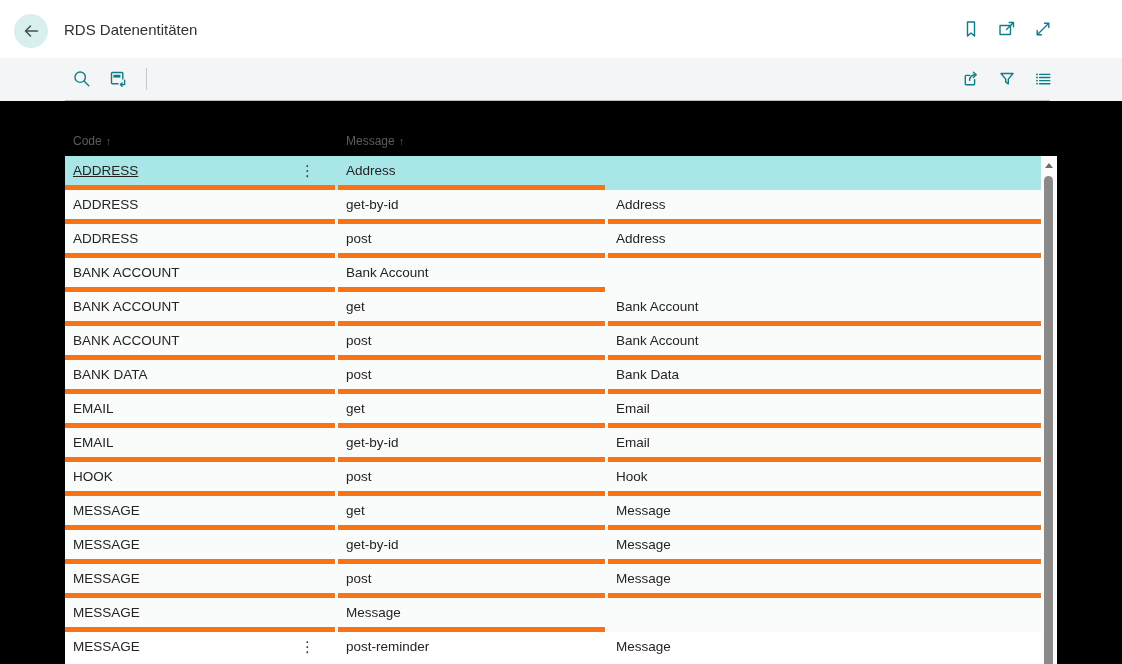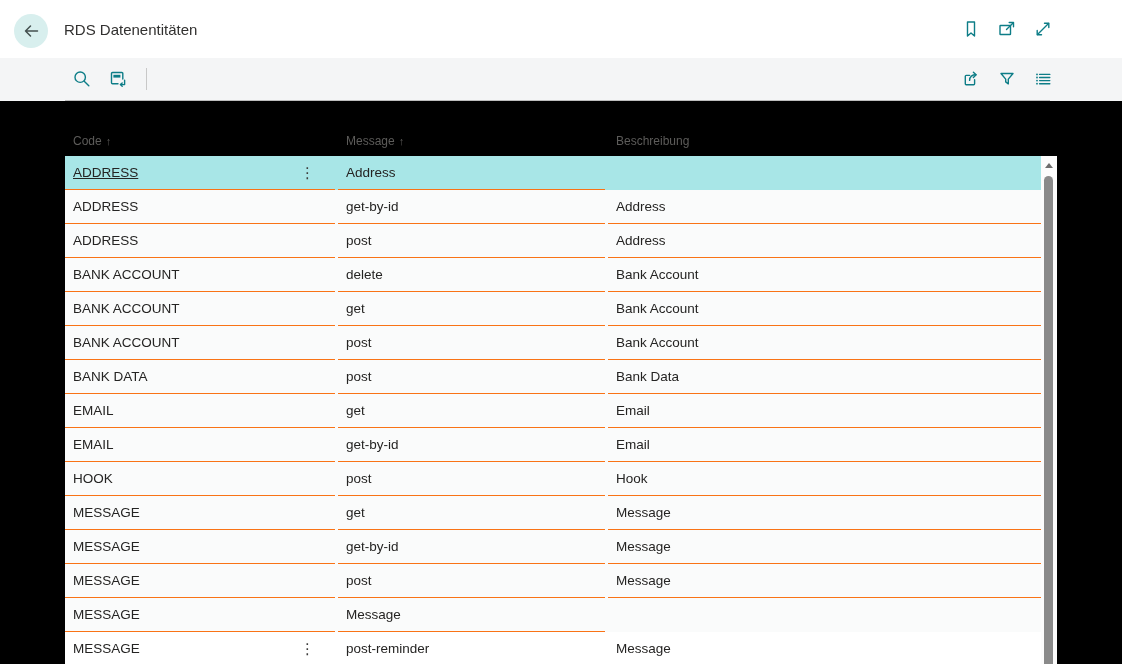--- a/index.html
+++ b/index.html
@@ -74,21 +74,21 @@
   .th {
     display:flex; align-items:center; padding-left:8px;
     font-size:12px; color:#5d5c5a; cursor:pointer;
   }
   .sort-arrow { font-size:11px; margin-left:4px; color:#5d5c5a; }
 
   .trow { height:34px; background:#fafbfb; cursor:pointer; }
   .trow .cell {
     display:flex; align-items:center; padding-left:8px;
     font-size:13.5px; color:#252423;
-    border-bottom:1px solid #f97316;
+    border-bottom:5px solid #f97316;
     overflow:hidden; white-space:nowrap;
   }
   .trow .cell.code-cell { justify-content:space-between; padding-right:20px; }
   .code-link { color:#252423; text-decoration:none; }
   .trow.selected { background:#a8e6e7; }
   .trow.selected .code-link { text-decoration:underline; }
   .trow.hovered { background:#ffffff; }
   .trow.hovered .cell { border-bottom-color:transparent; }
   .menu-dots {
     font-size:15px; line-height:1; color:#3d3c3b; visibility:hidden;
@@ -197,23 +197,20 @@
   <div class="table-area">
     <div class="thead">
       <div class="th">
         <span>Code</span>
         <span class="sort-arrow">↑</span>
       </div>
       <div class="th">
         <span>Message</span>
         <span class="sort-arrow">↑</span>
       </div>
-      <div class="th">
-        <span>Beschreibung</span>
-      </div>
     </div>
     <div id="tbody">
         <div class="trow selected has-menu">
       <div class="cell code-cell">
         <a class="code-link">ADDRESS</a>
         <span class="menu-dots">⋮</span>
       </div>
       <div class="cell">Address</div>
     </div>
         <div class="trow">
@@ -230,21 +227,20 @@
         <span class="menu-dots">⋮</span>
       </div>
       <div class="cell">post</div>
       <div class="cell">Address</div>
     </div>
         <div class="trow">
       <div class="cell code-cell">
         <a class="code-link">BANK ACCOUNT</a>
         <span class="menu-dots">⋮</span>
       </div>
-      <div class="cell">delete</div>
       <div class="cell">Bank Account</div>
     </div>
         <div class="trow">
       <div class="cell code-cell">
         <a class="code-link">BANK ACCOUNT</a>
         <span class="menu-dots">⋮</span>
       </div>
       <div class="cell">get</div>
       <div class="cell">Bank Account</div>
     </div>

